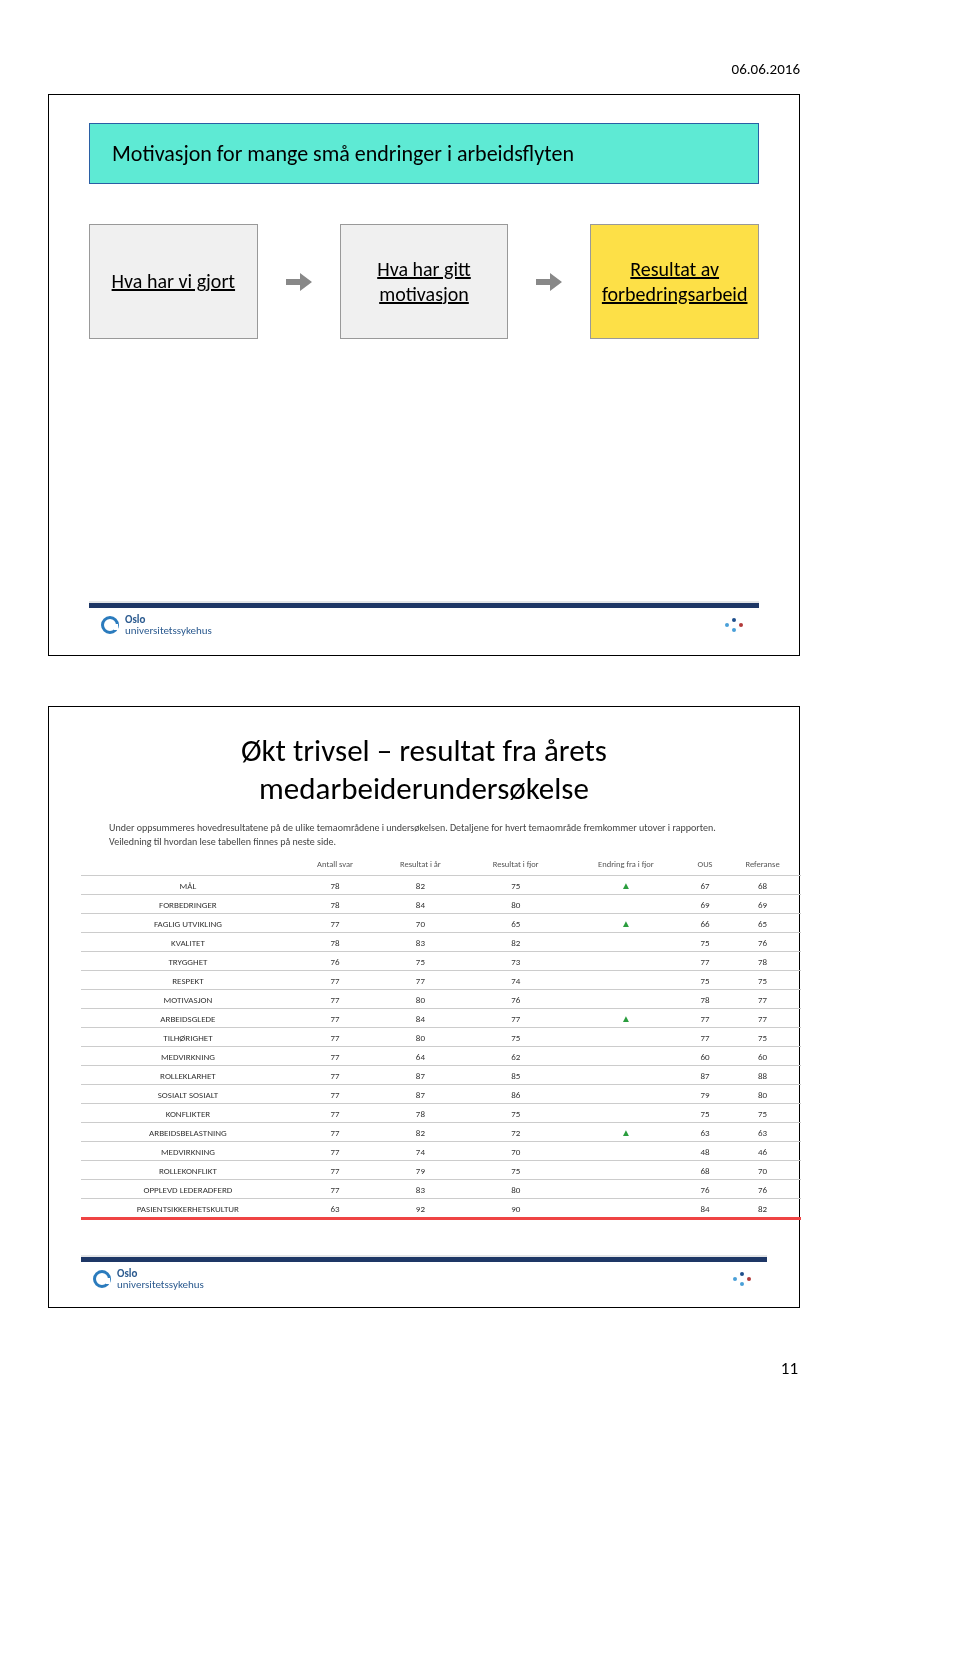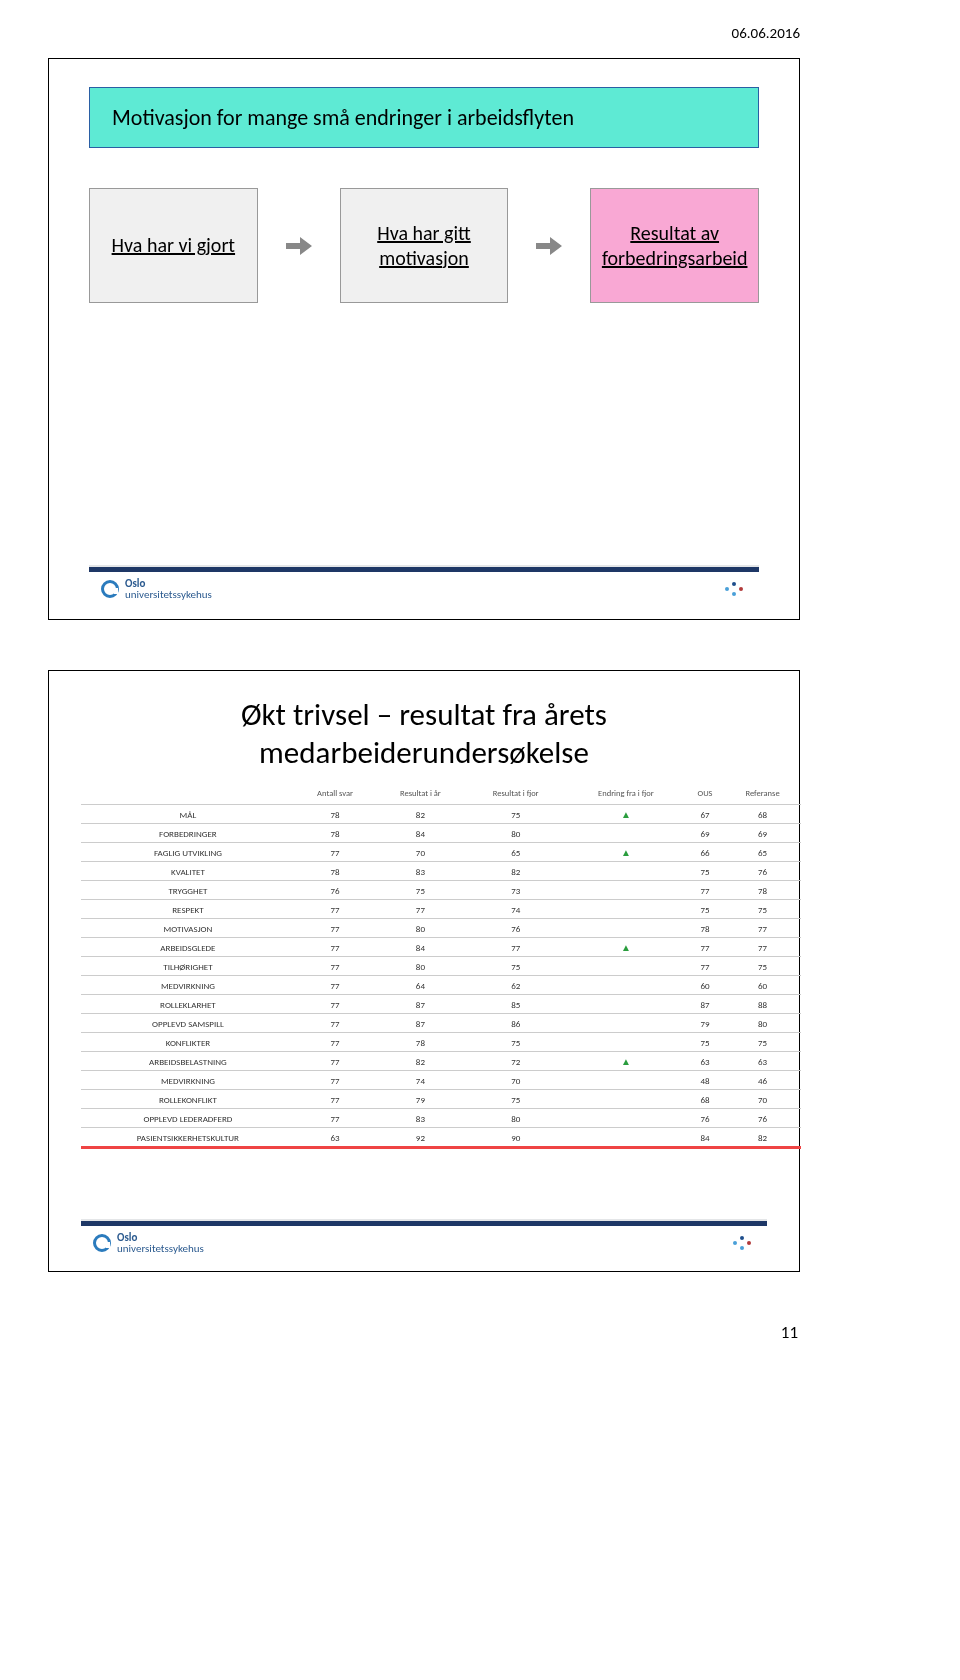--- a/index.html
+++ b/index.html
@@ -8,20 +8,21 @@
     background: #fff;
     font-family: Calibri, Arial, sans-serif;
     color: #000;
     width: 960px;
   }
   .page {
     width: 848px;
     position: relative;
     padding: 24px 48px 0 48px;
     box-sizing: border-box;
+    margin-top: 36px;
   }
   .date {
     text-align: right;
     font-size: 15px;
     margin-bottom: 16px;
   }
   .slide {
     border: 1.5px solid #000;
     width: 100%;
     box-sizing: border-box;
@@ -57,21 +58,21 @@
     display: flex;
     align-items: center;
     justify-content: center;
     text-align: center;
     font-size: 20px;
     padding: 8px;
     box-sizing: border-box;
     line-height: 1.25;
   }
   .pbox.grey { background: #f0f0f0; }
-  .pbox.blue { background: #f9a8d4; }
+  .pbox.blue { background: #fde047; }
   .arrow {
     width: 26px;
     flex: 0 0 26px;
     display: flex;
     align-items: center;
     justify-content: center;
   }
   .arrow svg { display:block; }
   .slide-foot {
     margin-top: auto;
@@ -202,20 +203,21 @@
             </svg>
           </div>
         </div>
       </div>
     </div>
   </div>
 
   <div class="slide">
     <div class="slide-inner" style="padding:20px 32px 10px 32px; min-height:600px;">
       <div class="s2-title">Økt trivsel – resultat fra årets medarbeiderundersøkelse</div>
+      <div class="s2-desc">Under oppsummeres hovedresultatene på de ulike temaområdene i undersøkelsen. Detaljene for hvert temaområde fremkommer utover i rapporten. Veiledning til hvordan lese tabellen finnes på neste side.</div>
 
       <table class="tbl">
         <thead>
           <tr>
             <th class="lab"></th>
             <th>Antall svar</th>
             <th>Resultat i år</th>
             <th>Resultat i fjor</th>
             <th>Endring fra i fjor</th>
             <th>OUS</th>
@@ -316,21 +318,21 @@
             <tr>
               <td class="lab">ROLLEKLARHET</td>
               <td>77</td>
               <td>87</td>
               <td>85</td>
               <td></td>
               <td>87</td>
               <td>88</td>
             </tr>
             <tr>
-              <td class="lab">OPPLEVD SAMSPILL</td>
+              <td class="lab">SOSIALT SOSIALT</td>
               <td>77</td>
               <td>87</td>
               <td>86</td>
               <td></td>
               <td>79</td>
               <td>80</td>
             </tr>
             <tr>
               <td class="lab">KONFLIKTER</td>
               <td>77</td>

